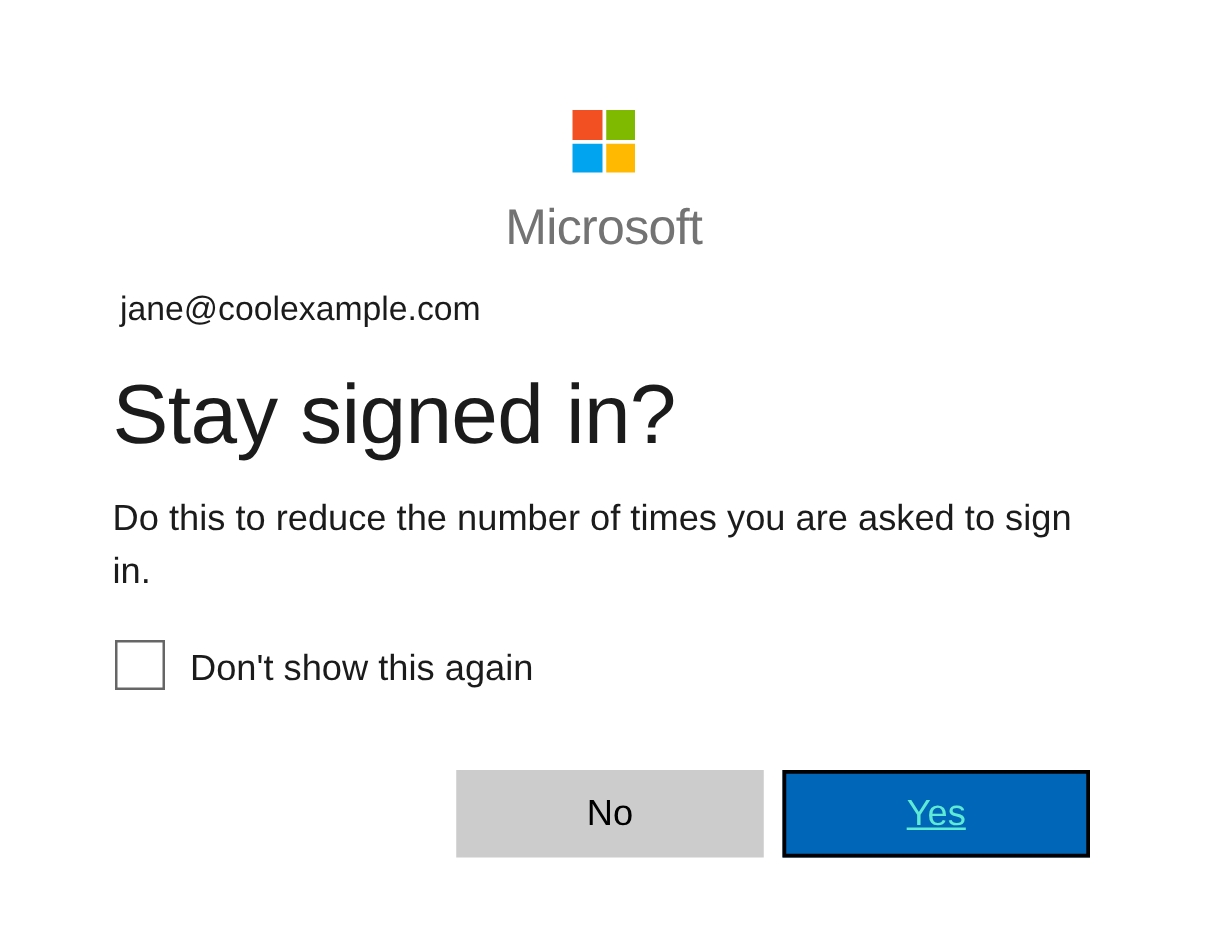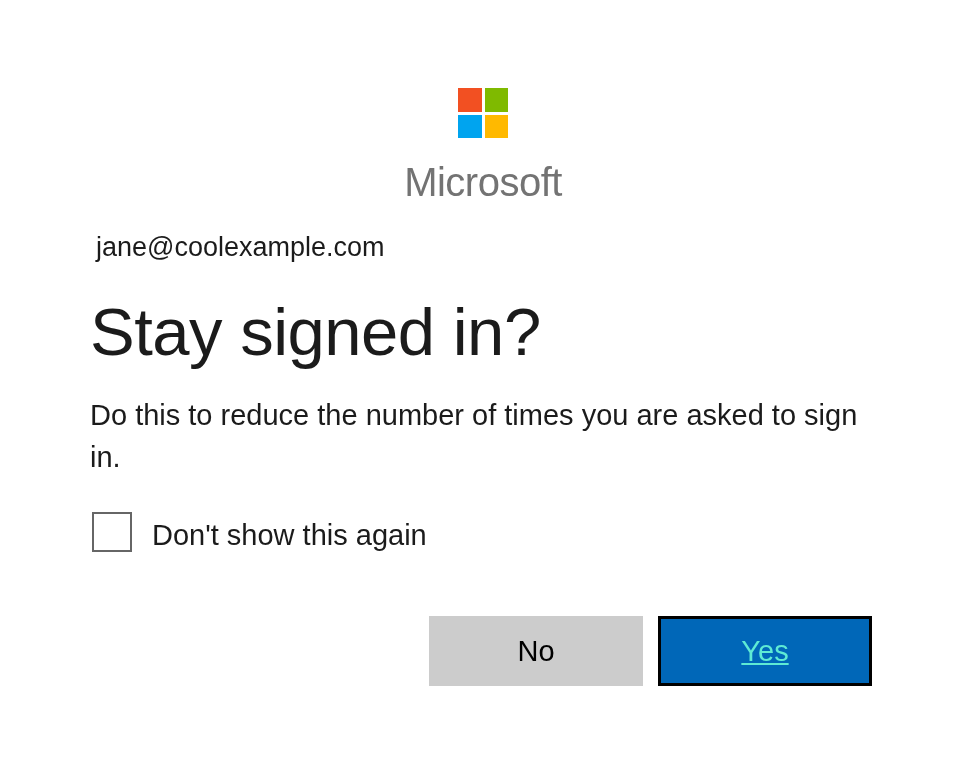--- a/index.html
+++ b/index.html
@@ -82,21 +82,21 @@
       color: #1b1b1b;
       cursor: pointer;
     }
     .button-row {
       display: flex;
       gap: 15px;
       justify-content: flex-end;
       padding-right: 4px;
     }
     .btn {
-      width: 214px;
+      width: 246px;
       height: 70px;
       border: none;
       font-size: 29px;
       cursor: pointer;
       font-family: inherit;
       display: flex;
       align-items: center;
       justify-content: center;
     }
     .btn-no {

